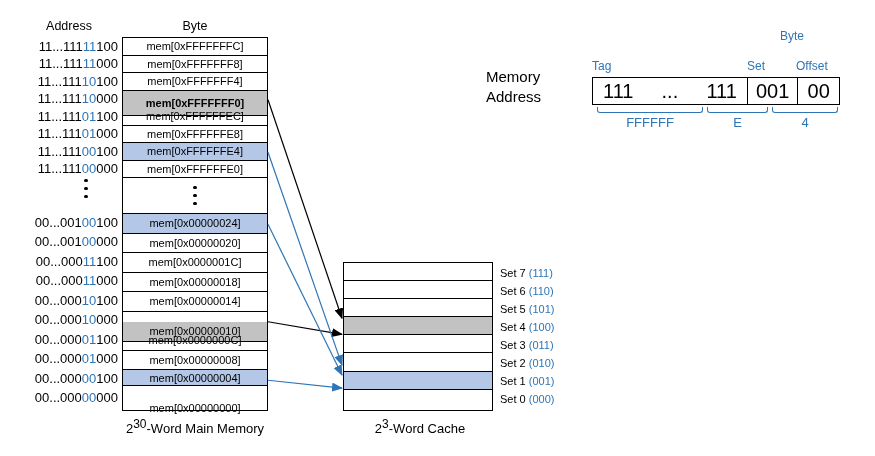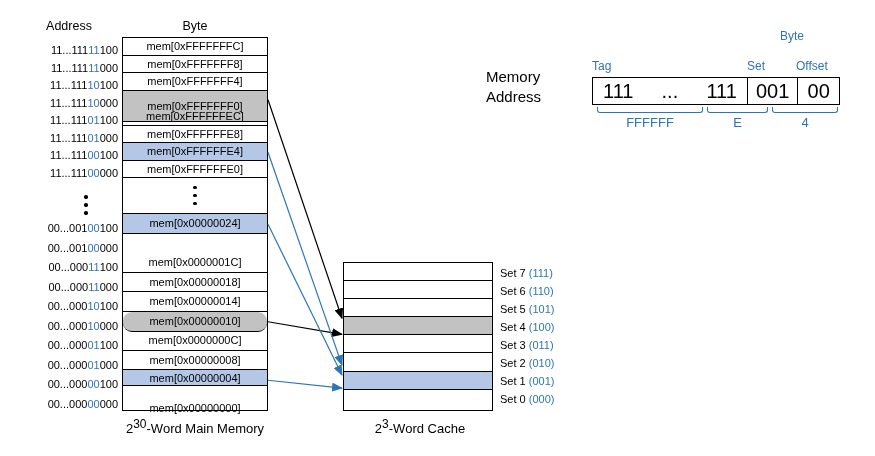--- a/index.html
+++ b/index.html
@@ -23,22 +23,22 @@
   }
   .mem-row{
     position:absolute;left:0;right:0;box-sizing:border-box;
     border-bottom:1px solid #000;
     display:flex;align-items:center;justify-content:center;
     font-size:11px;white-space:pre;
   }
   .mem-row.last{border-bottom:none;}
   .addr-label{
     position:absolute;left:8px;width:110px;
-    display:flex;align-items:flex-end;justify-content:flex-end;
-    font-size:11px;white-space:pre;
+    display:flex;align-items:flex-start;justify-content:flex-end;
+    font-size:13px;white-space:pre;
   }
   
   #cache-table{
     left:343px;top:262px;width:150px;height:149px;
     border:1.5px solid #000;box-sizing:border-box;
   }
   .cache-row{
     position:absolute;left:0;right:0;box-sizing:border-box;
     border-bottom:1px solid #000;
   }
@@ -105,31 +105,32 @@
       <div class="addr-label" style="top: 331.5px; height: 19.5px;"><span>00...000</span><span class="blue">01</span><span>100</span></div>
       <div class="addr-label" style="top: 351px; height: 19.5px;"><span>00...000</span><span class="blue">01</span><span>000</span></div>
       <div class="addr-label" style="top: 370.5px; height: 19.5px;"><span>00...000</span><span class="blue">00</span><span>100</span></div>
       <div class="addr-label" style="top: 390px; height: 19.5px;"><span>00...000</span><span class="blue">00</span><span>000</span></div>
     </div>
 
   <div class="abs" id="mem-table">
       <div class="mem-row" style="top: 0px; height: 17.5px;"><span>mem[0xFFFFFFFC]</span></div>
       <div class="mem-row" style="top: 17.5px; height: 17.5px;"><span>mem[0xFFFFFFF8]</span></div>
       <div class="mem-row" style="top: 35px; height: 17.5px;"><span>mem[0xFFFFFFF4]</span></div>
-      <div class="mem-row fill-gray" style="top: 52.5px; height: 31px;"><span>mem[0xFFFFFFF0]</span></div>
+      <div class="mem-row fill-gray" style="top: 52.5px; height: 25px; font-weight: bold;"><span>mem[0xFFFFFFF0]</span></div>
       <div class="mem-row" style="top: 70px; height: 17.5px;"><span>mem[0xFFFFFFEC]</span></div>
       <div class="mem-row" style="top: 87.5px; height: 17.5px;"><span>mem[0xFFFFFFE8]</span></div>
       <div class="mem-row fill-blue" style="top: 105px; height: 17.5px;"><span>mem[0xFFFFFFE4]</span></div>
       <div class="mem-row" style="top: 122.5px; height: 17.5px;"><span>mem[0xFFFFFFE0]</span></div>
       <div class="mem-row" style="top: 140px; height: 36px;"><span class="vdots"><i></i><i></i><i></i></span></div>
       <div class="mem-row fill-blue" style="top: 176px; height: 19.5px;"><span>mem[0x00000024]</span></div>
+      <div class="mem-row" style="top: 195.5px; height: 19.5px;"><span>mem[0x00000020]</span></div>
       <div class="mem-row" style="top: 215px; height: 19.5px;"><span>mem[0x0000001C]</span></div>
       <div class="mem-row" style="top: 234.5px; height: 19.5px;"><span>mem[0x00000018]</span></div>
       <div class="mem-row" style="top: 254px; height: 19.5px;"><span>mem[0x00000014]</span></div>
-      <div class="mem-row fill-gray" style="top: 274px; height: 19.5px; border-radius: 9px;"><span>mem[0x00000010]</span></div>
+      <div class="mem-row fill-gray" style="top: 284px; height: 19.5px;"><span>mem[0x00000010]</span></div>
       <div class="mem-row" style="top: 293px; height: 19.5px;"><span>mem[0x0000000C]</span></div>
       <div class="mem-row" style="top: 312.5px; height: 19.5px;"><span>mem[0x00000008]</span></div>
       <div class="mem-row fill-blue" style="top: 332px; height: 16px;"><span>mem[0x00000004]</span></div>
       <div class="mem-row last" style="top: 351.5px; height: 36px;"><span>mem[0x00000000]</span></div>
     </div>
 
   <div class="abs caption" style="left:75px;top:417px;width:240px;">
     <span>2</span><sup>30</sup><span>-Word Main Memory</span>
   </div>
 

